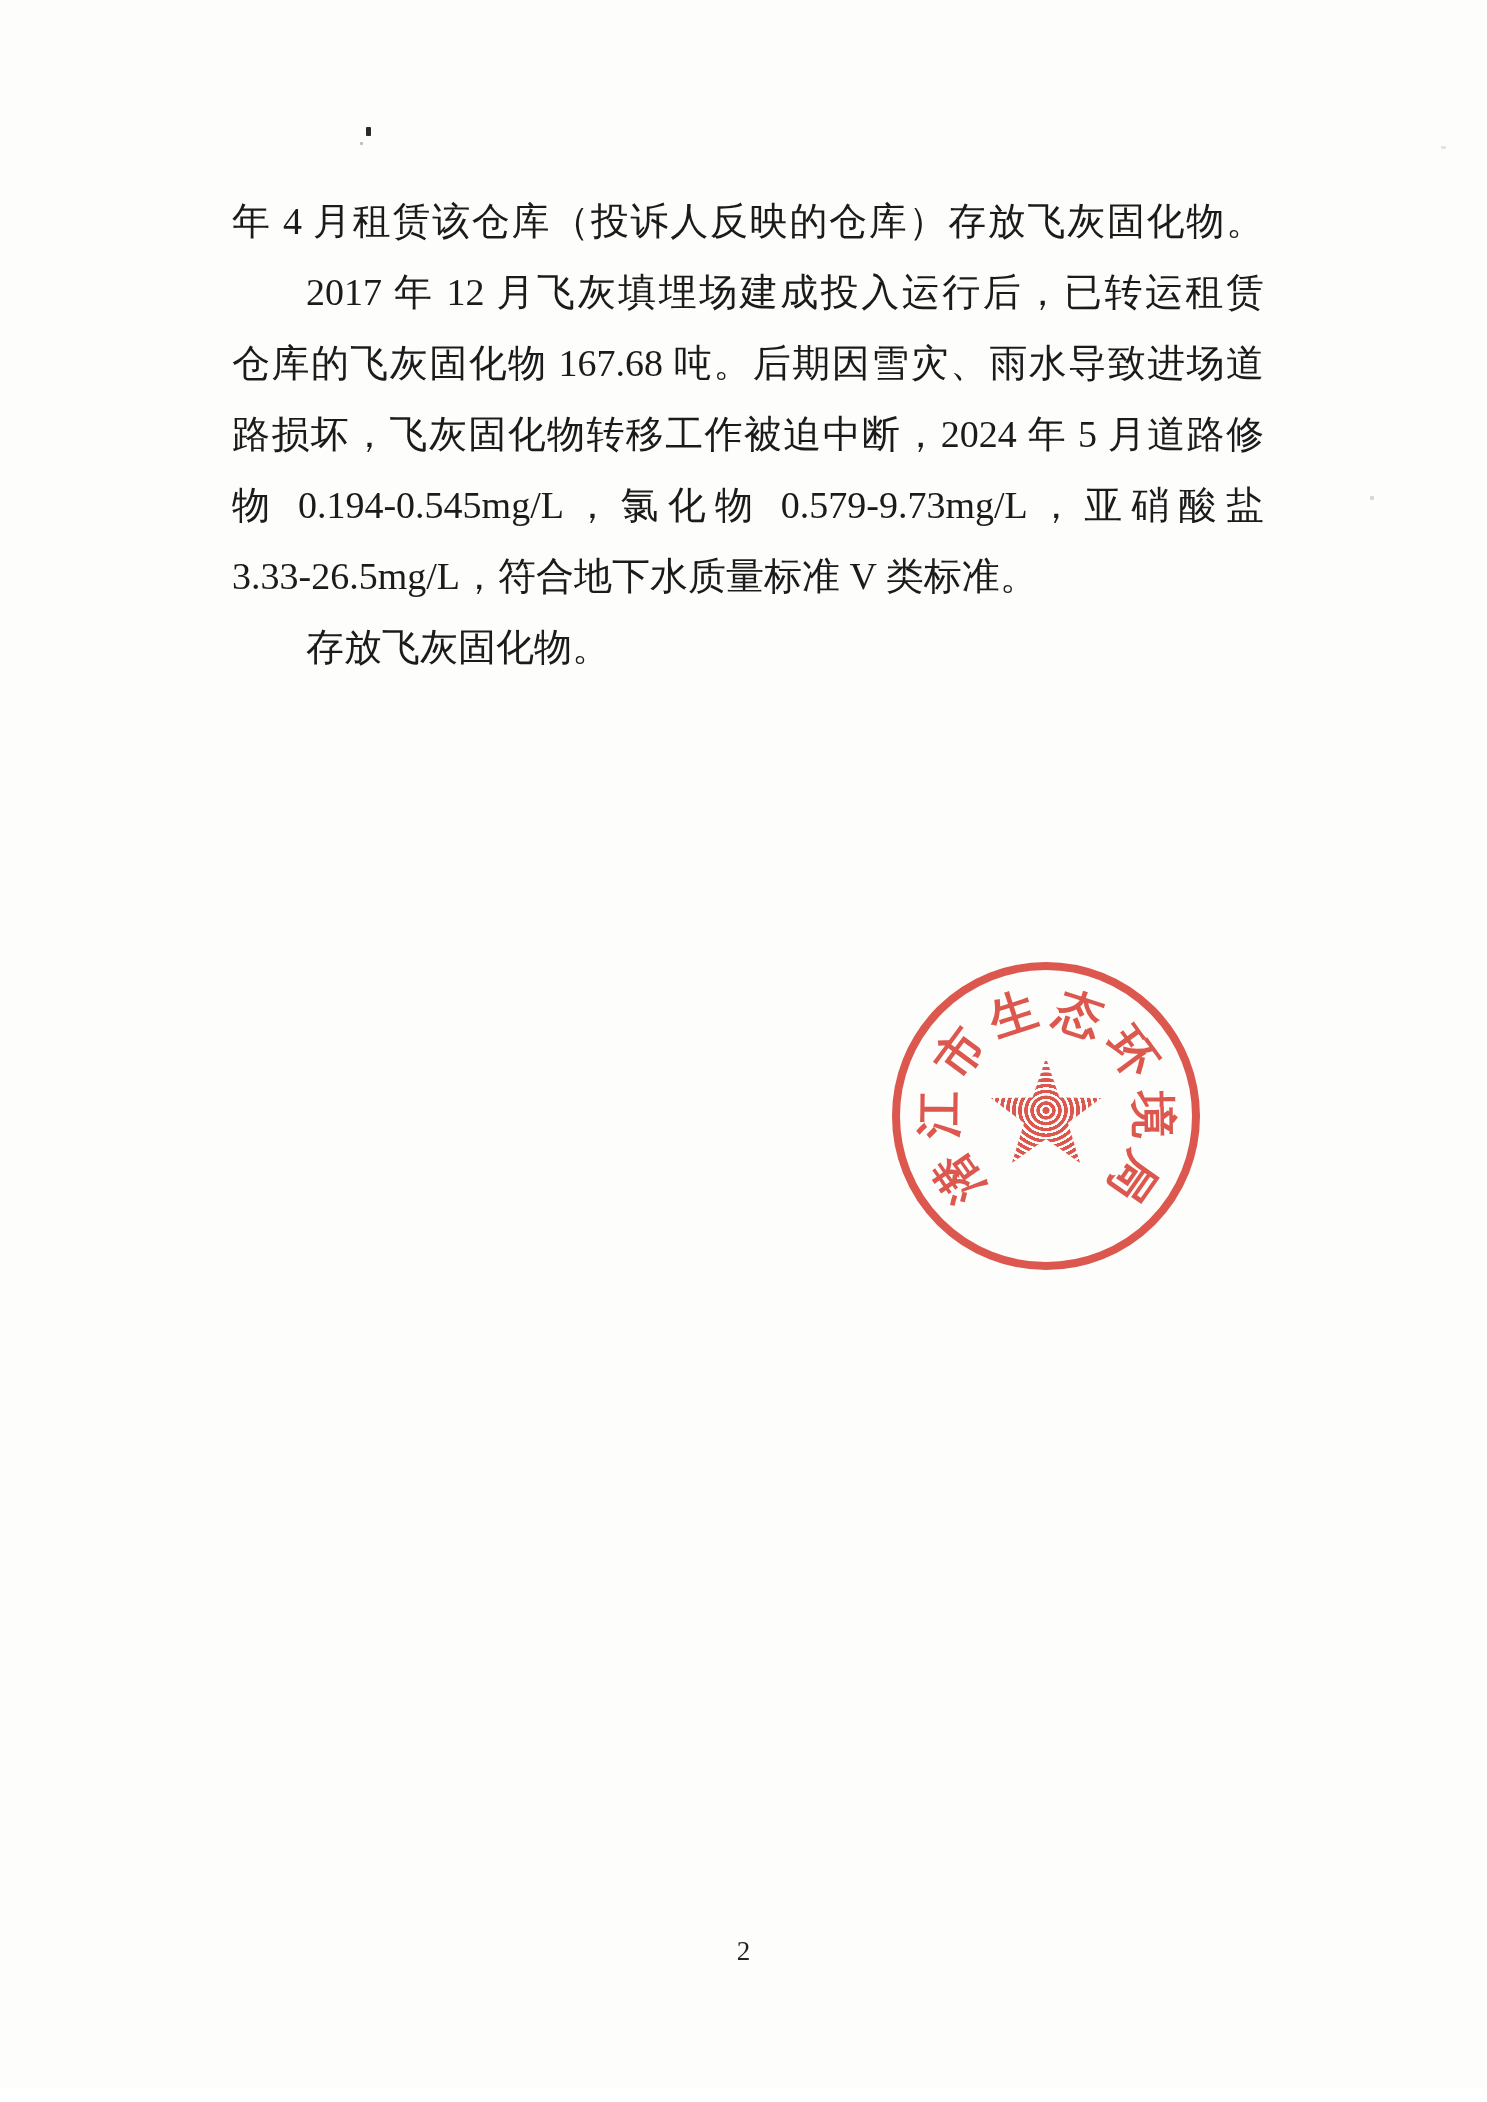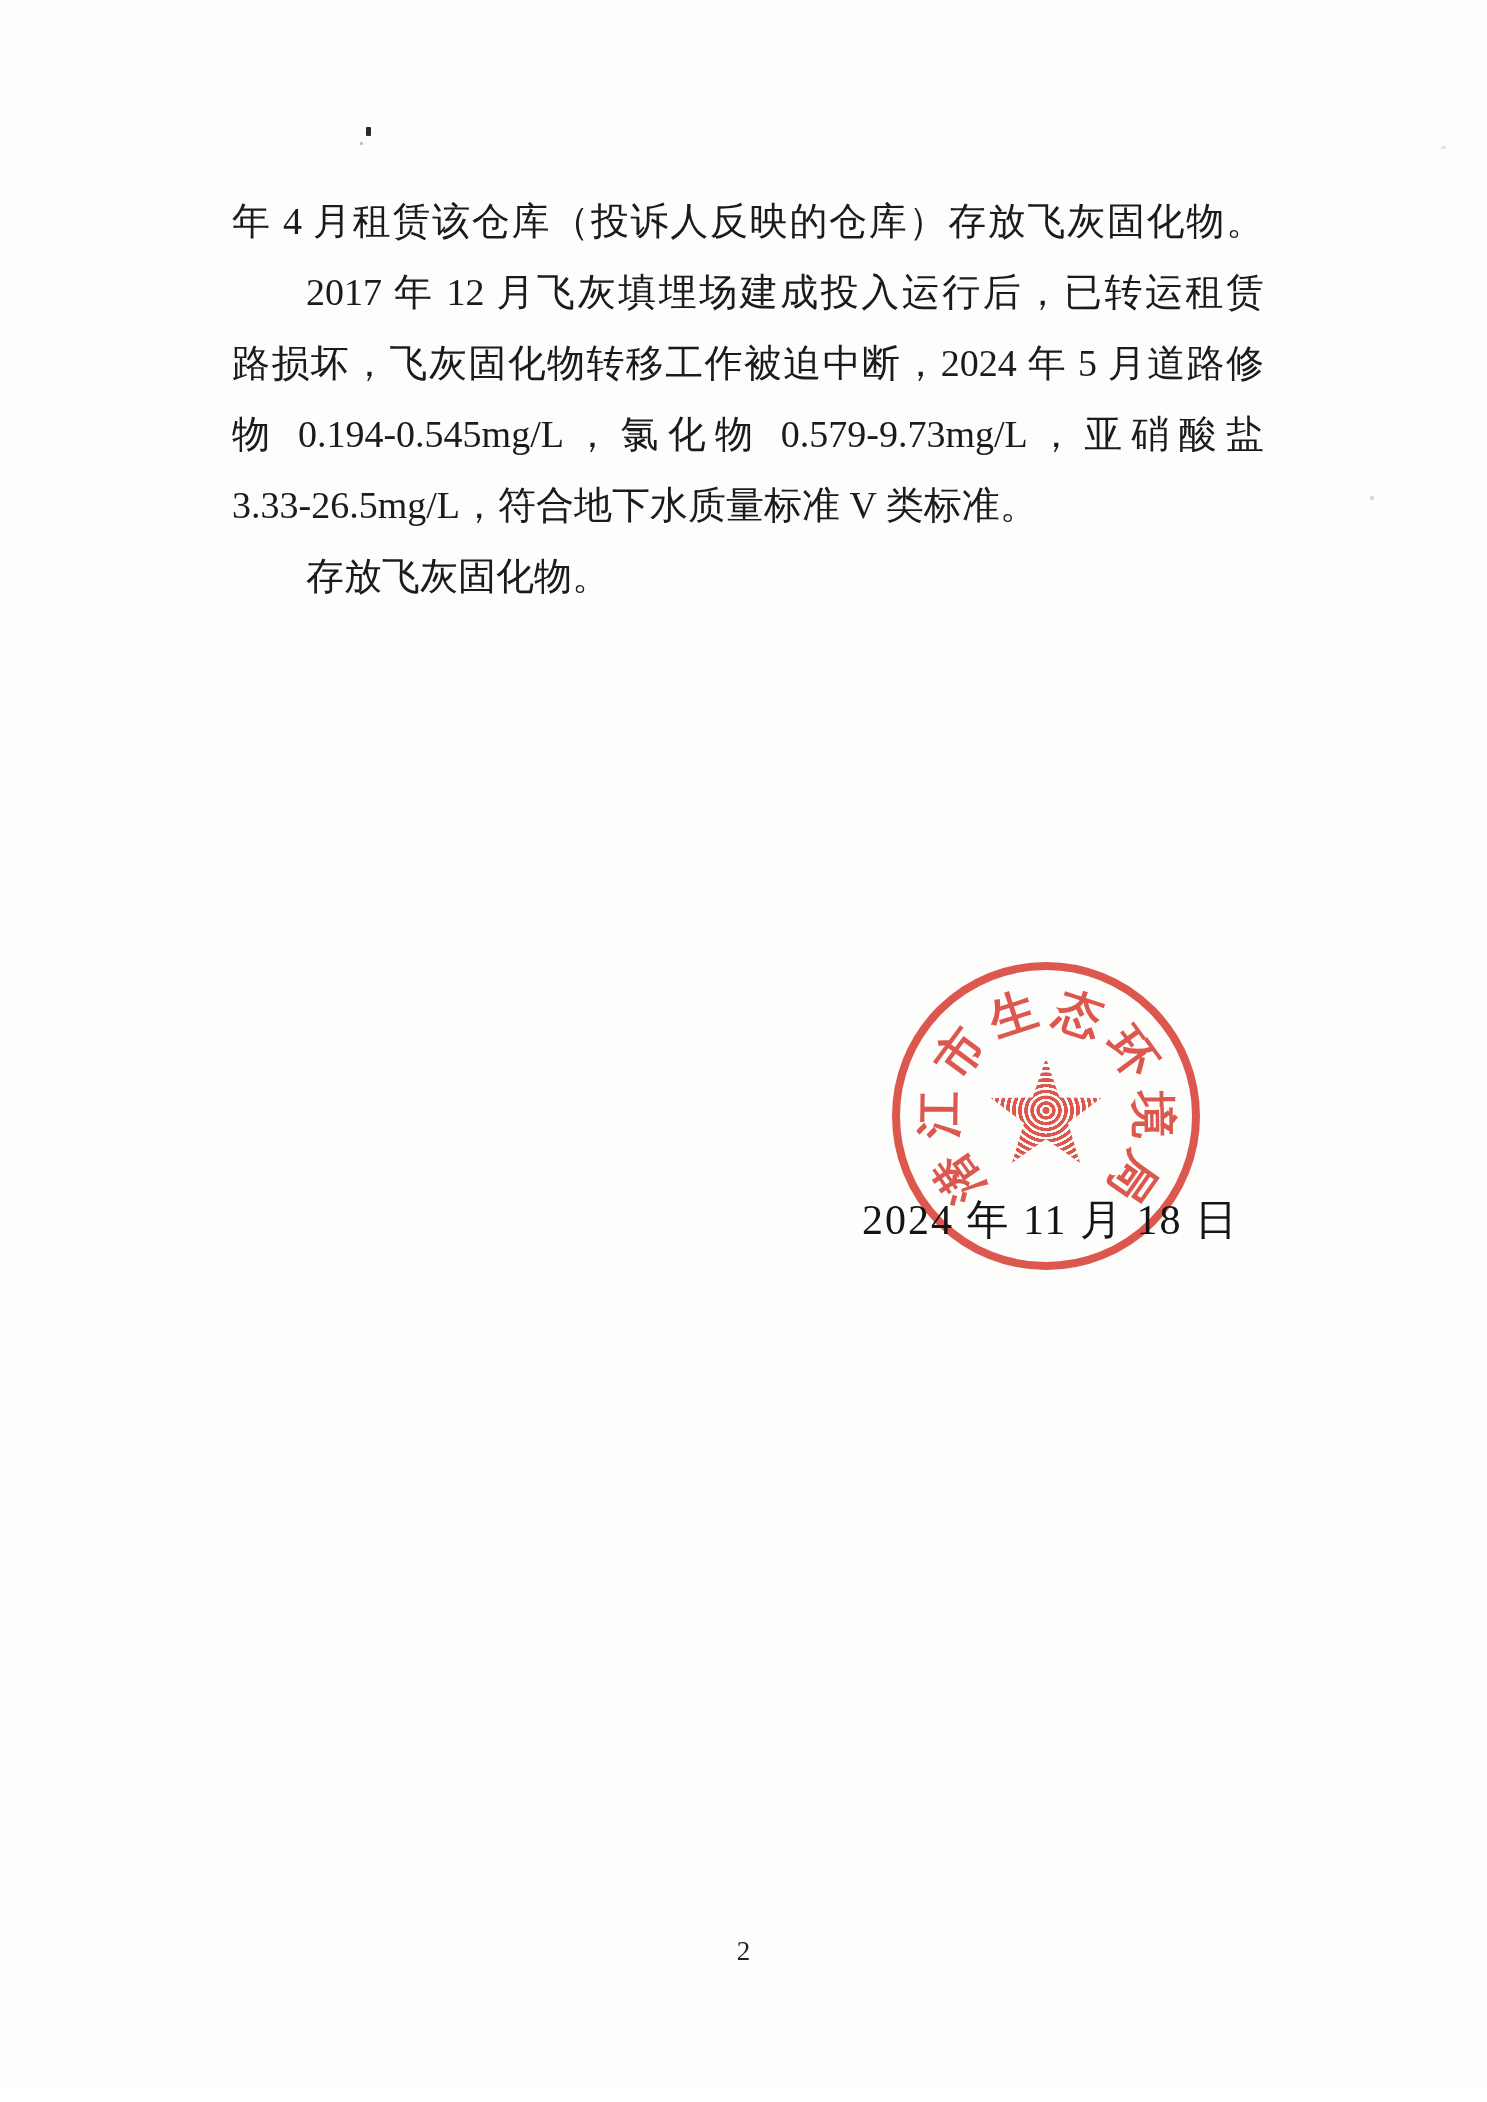--- a/index.html
+++ b/index.html
@@ -88,20 +88,21 @@
   .artifact.a3 { left: 1441px; top: 146px; width: 5px; height: 3px; opacity: .12; }
 </style>
 </head>
 <body>
 
 <div class="page">
 
   <div class="body-text">
       <div class="line justify">年 4 月租赁该仓库（投诉人反映的仓库）存放飞灰固化物。</div>
       <div class="line justify indent">2017 年 12 月飞灰填埋场建成投入运行后，已转运租赁</div>
+      <div class="line justify">仓库的飞灰固化物 167.68 吨。后期因雪灾、雨水导致进场道</div>
       <div class="line justify">路损坏，飞灰固化物转移工作被迫中断，2024 年 5 月道路修</div>
       <div class="line justify">物 0.194-0.545mg/L，氯化物 0.579-9.73mg/L，亚硝酸盐</div>
       <div class="line">3.33-26.5mg/L，符合地下水质量标准 V 类标准。</div>
       <div class="line indent">存放飞灰固化物。</div>
     </div>
 
   <div class="stamp">
     <svg id="stamp-svg" viewBox="0 0 320 320">
       <defs>
         <radialGradient id="star-rings" cx="0.5" cy="0.5" r="0.055" spreadMethod="repeat">
@@ -118,21 +119,20 @@
         <text x="53.0" y="158.7" transform="rotate(-89.3 53.0 158.7)" class="stamp-char">江</text>
         <text x="73.9" y="96.5" transform="rotate(-53.6 73.9 96.5)" class="stamp-char">市</text>
         <text x="127.2" y="58.2" transform="rotate(-17.9 127.2 58.2)" class="stamp-char">生</text>
         <text x="192.8" y="58.2" transform="rotate(17.9 192.8 58.2)" class="stamp-char">态</text>
         <text x="246.1" y="96.5" transform="rotate(53.6 246.1 96.5)" class="stamp-char">环</text>
         <text x="267.0" y="158.7" transform="rotate(89.3 267.0 158.7)" class="stamp-char">境</text>
         <text x="247.6" y="221.4" transform="rotate(125.0 247.6 221.4)" class="stamp-char">局</text>
       </svg>
   </div>
 
-  <div class="date-line">2024 年 11 月 18 日</div>
 
   <div class="page-number">2</div>
 
   <div class="artifact a1"></div>
   <div class="artifact a1b"></div>
   <div class="artifact a2"></div>
   <div class="artifact a3"></div>
 
 </div>
 

